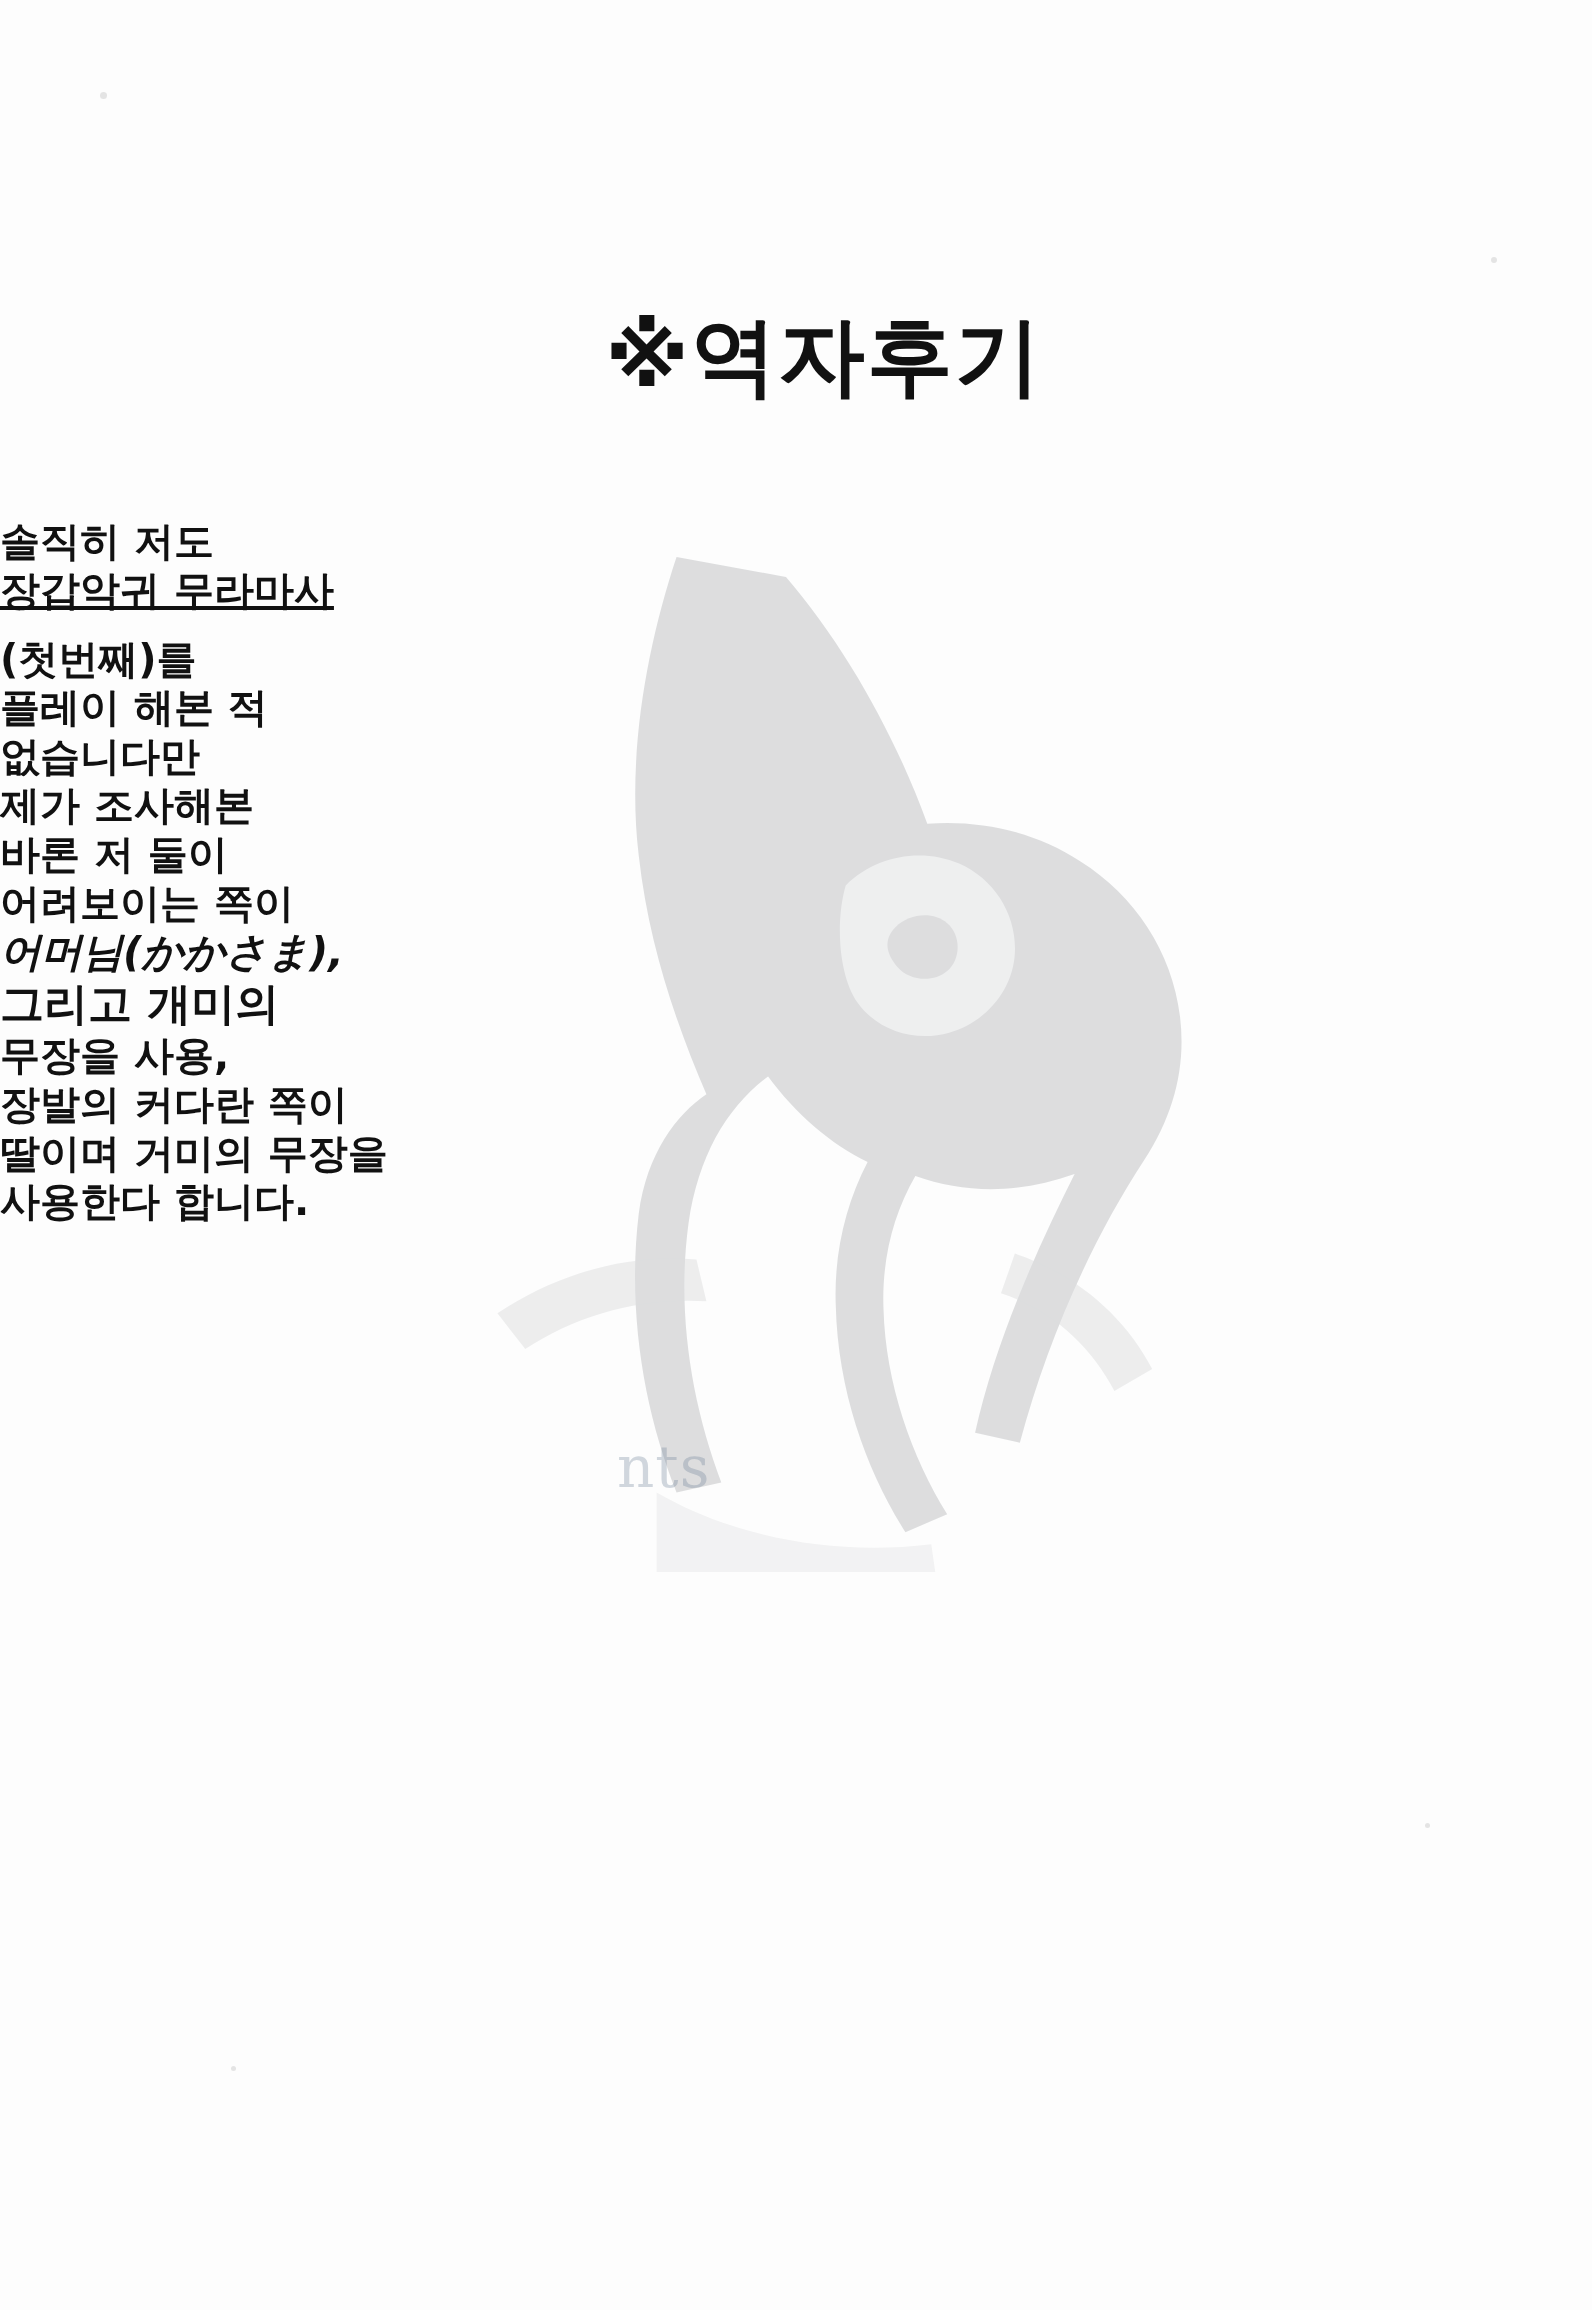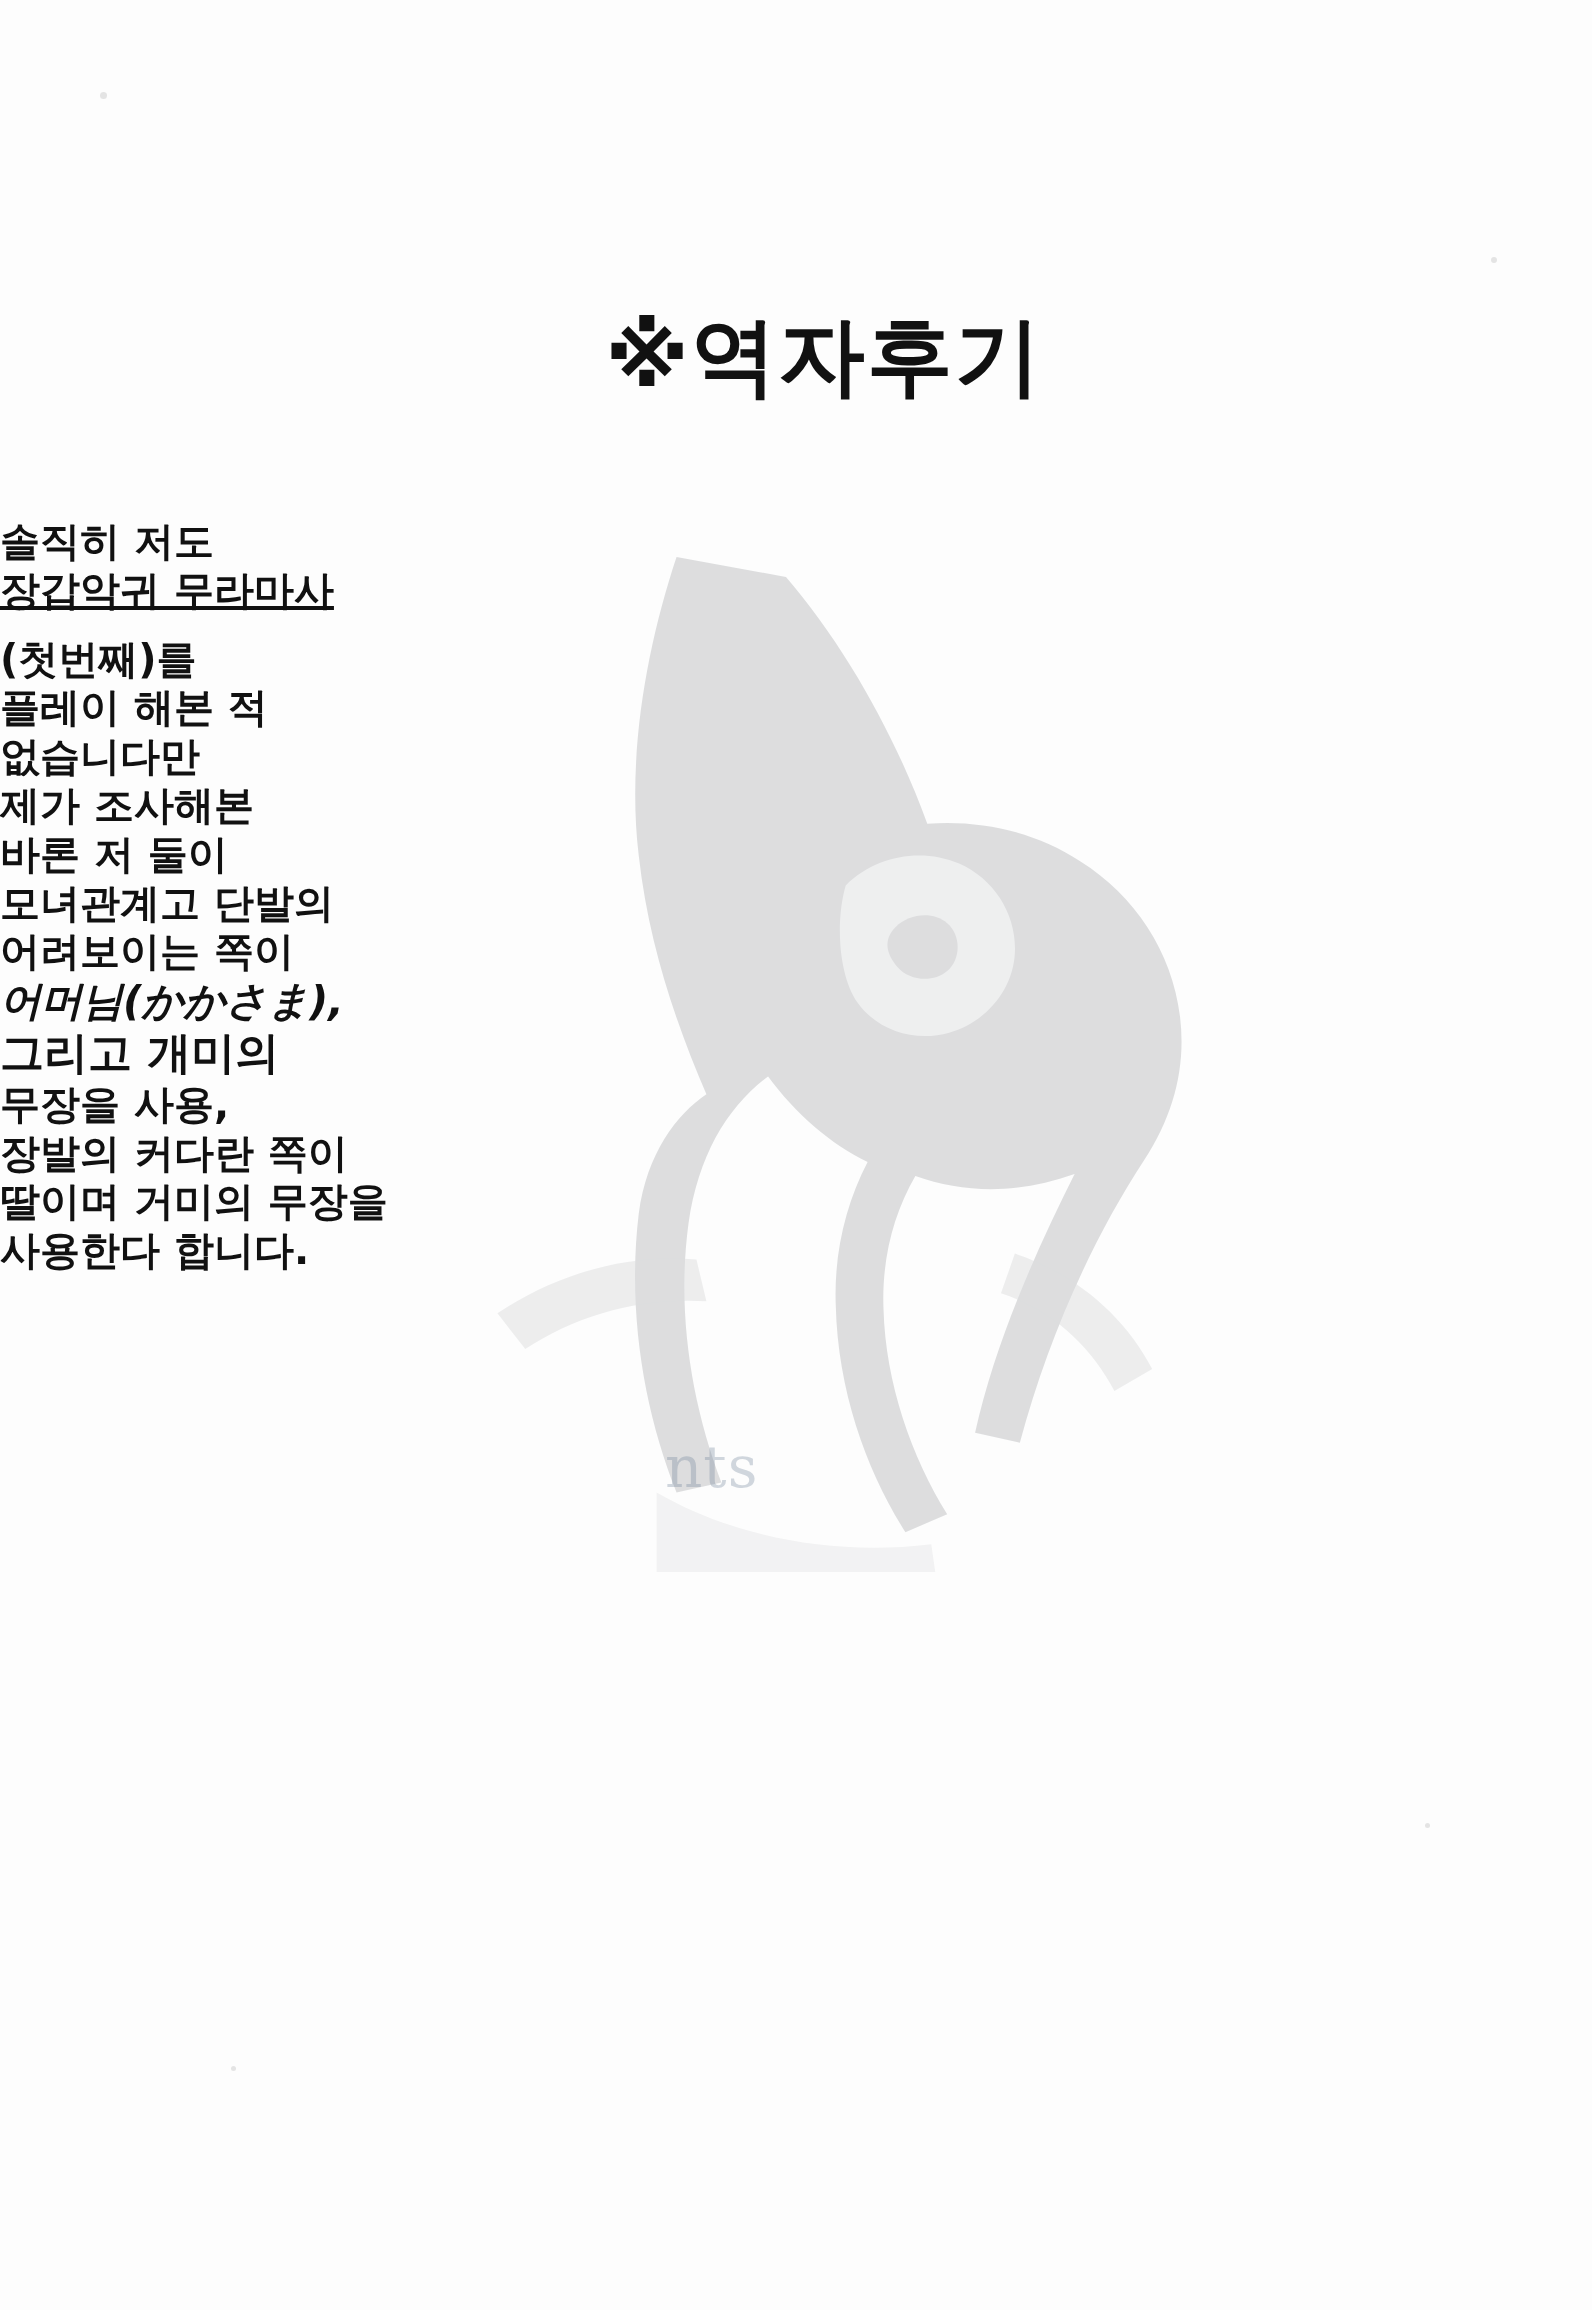--- a/index.html
+++ b/index.html
@@ -41,21 +41,20 @@
     top: 1433px;
     width: 557px;
     text-align: left;
     font-family: "DejaVu Serif", "Liberation Serif", serif;
     font-size: 58px;
     color: #6b7f96;
     opacity: 0.30;
     letter-spacing: 1px;
     pointer-events: none;
     white-space: nowrap;
-    margin-left: 48px;
   }
 
   
   .speck {
     position: absolute;
     background: #cfcfcf;
     border-radius: 50%;
     opacity: .55;
   }
 
@@ -125,21 +124,20 @@
   <div id="content">
     <div id="afterword-heading">※역자후기</div>
     <div id="afterword-body">
         <span class="line" style="font-size: 40px;">솔직히 저도</span>
         <span class="line" style="font-size: 40px; text-decoration: underline;">장갑악귀 무라마사</span>
         <span class="line" style="font-size: 40px; margin-top: 20px;">(첫번째)를</span>
         <span class="line" style="font-size: 40px;">플레이 해본 적</span>
         <span class="line" style="font-size: 40px;">없습니다만</span>
         <span class="line" style="font-size: 40px;">제가 조사해본</span>
         <span class="line" style="font-size: 40px;">바론 저 둘이</span>
-        <span class="line" style="font-size: 40px;">모녀관계고 단발의</span>
         <span class="line" style="font-size: 40px;">어려보이는 쪽이</span>
         <span class="line" style="font-size: 41px; font-style: italic;">어머님(かかさま),</span>
         <span class="line" style="font-size: 44px;">그리고 개미의</span>
         <span class="line" style="font-size: 40px;">무장을 사용,</span>
         <span class="line" style="font-size: 40px;">장발의 커다란 쪽이</span>
         <span class="line" style="font-size: 40px;">딸이며 거미의 무장을</span>
         <span class="line" style="font-size: 40px;">사용한다 합니다.</span>
       </div>
   </div>
 

